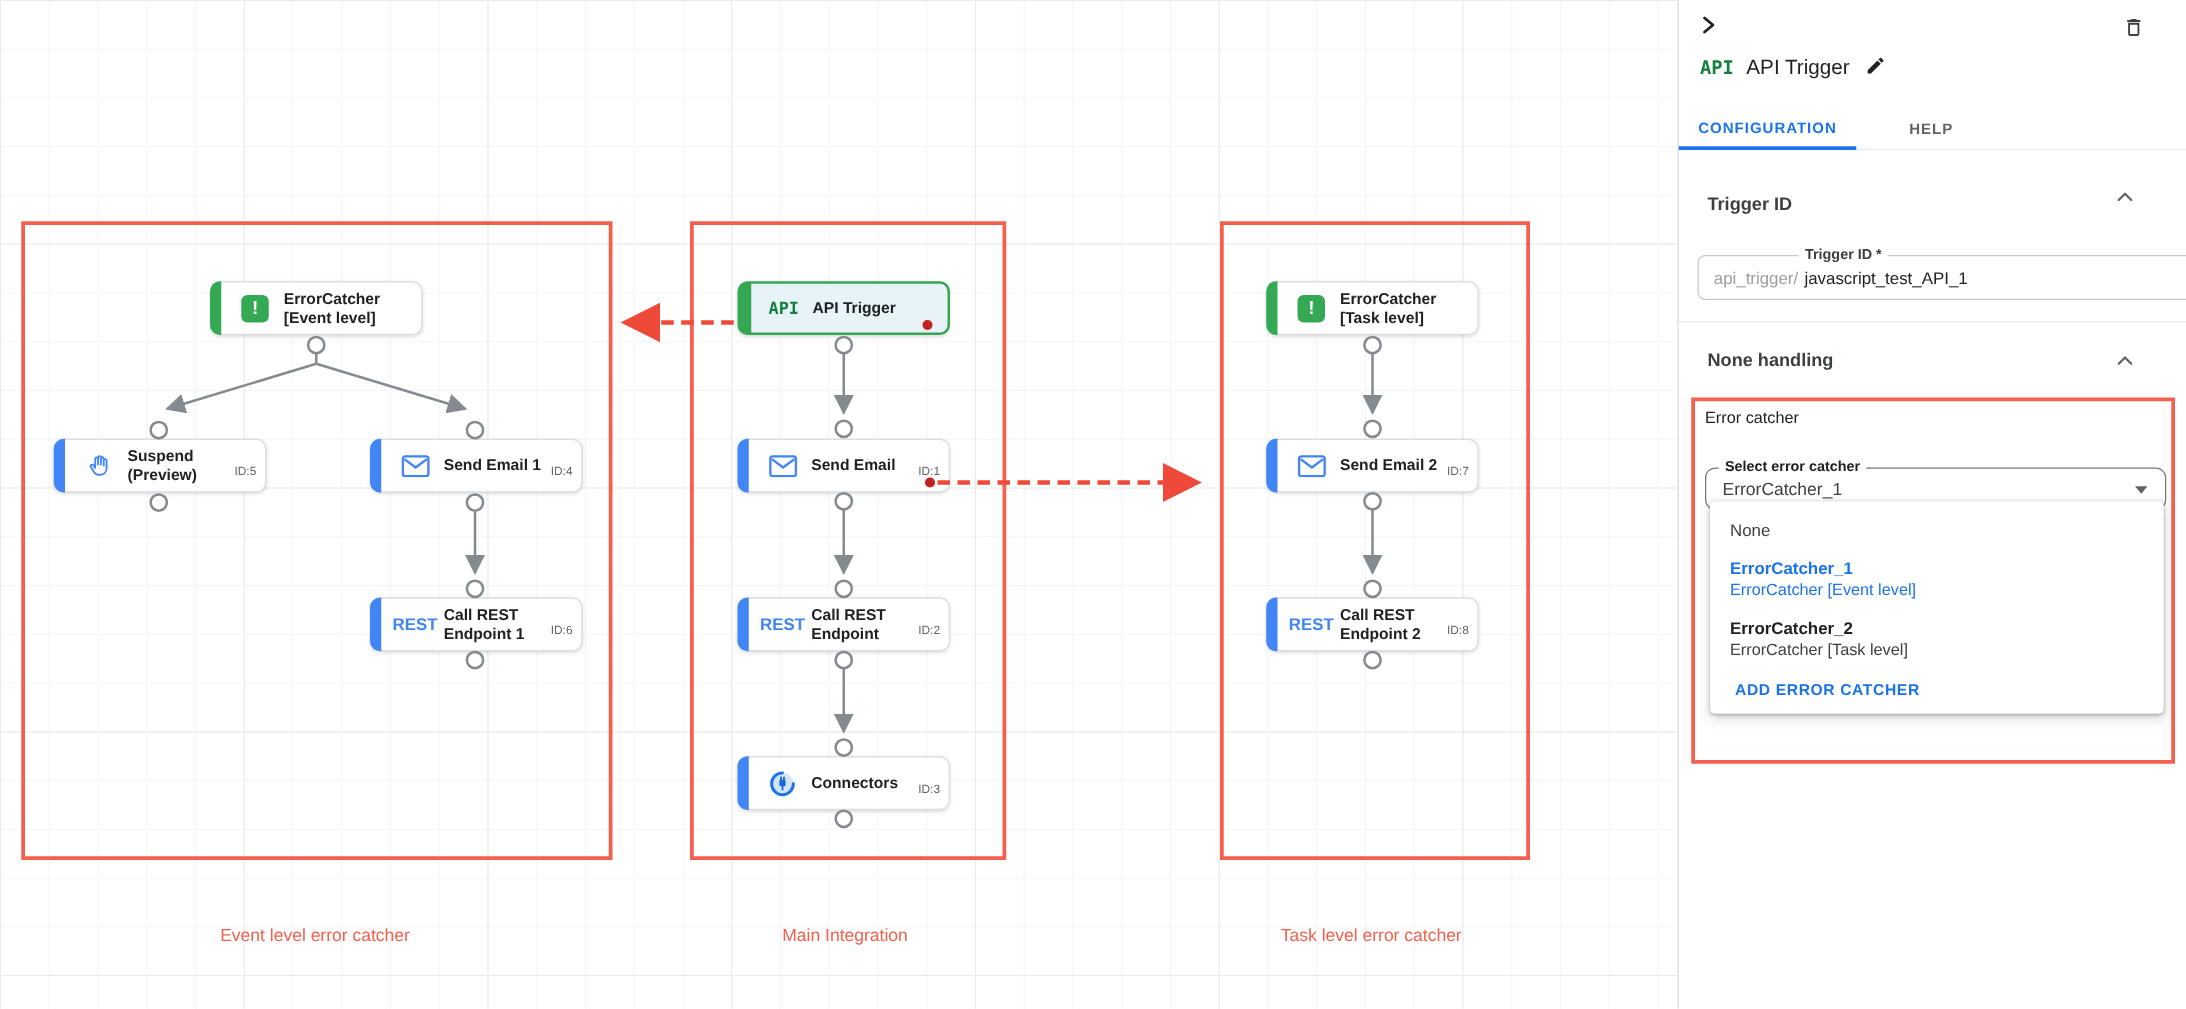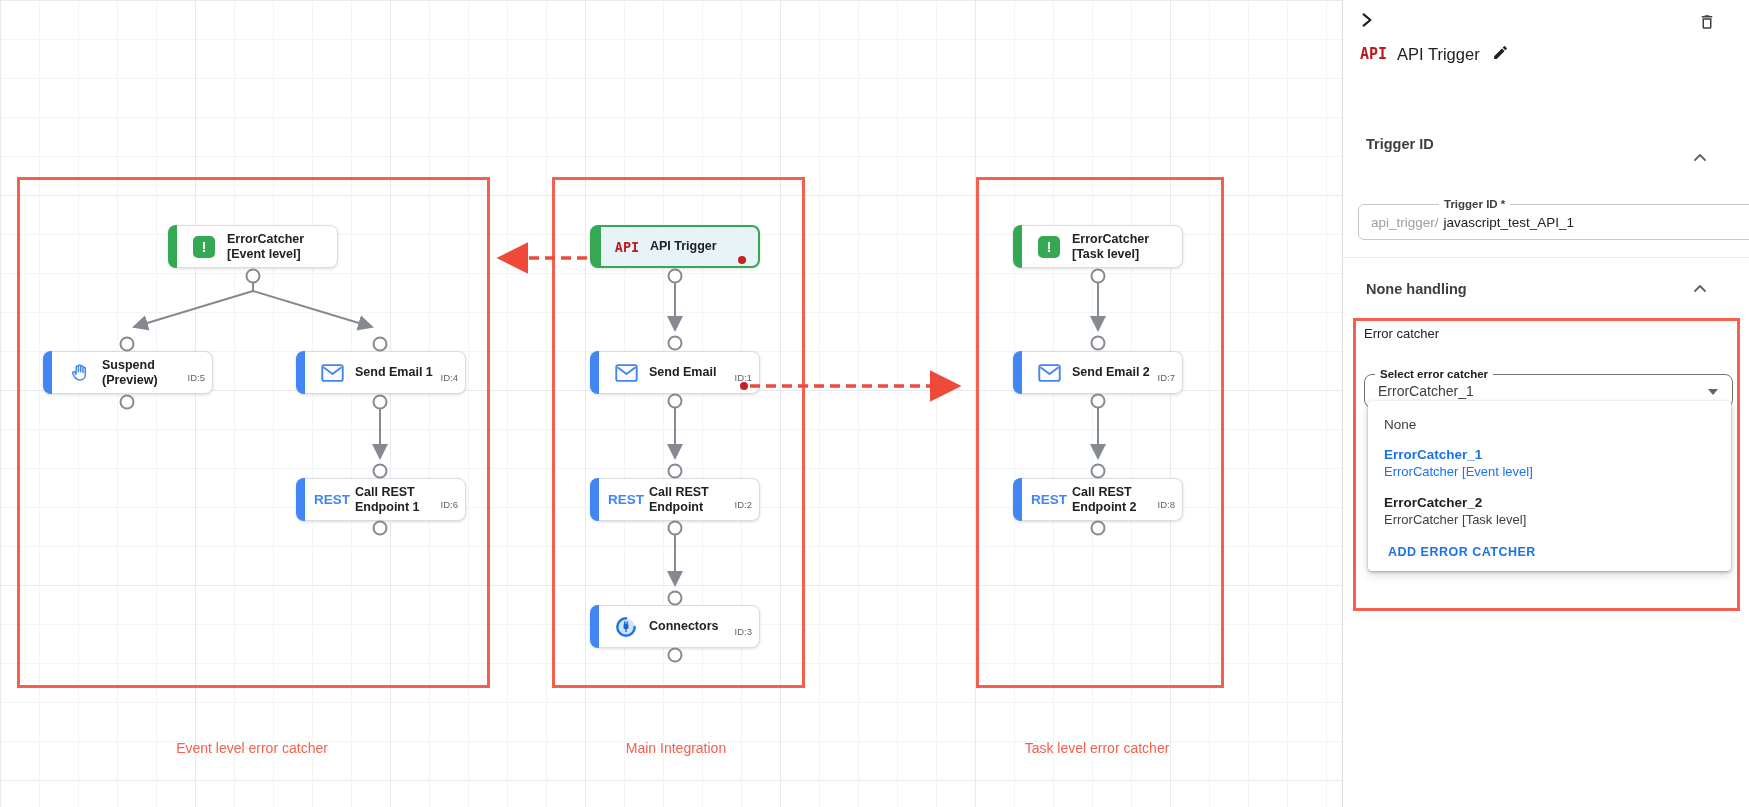--- a/index.html
+++ b/index.html
@@ -29,41 +29,41 @@
   .node.green .bar{background:#34a853;}
   .node.trigger{background:#e8f3f8;border:2px solid #34a853;}
   .node.trigger .bar{background:#34a853;width:10px;}
   .node .nicon{margin-left:16px;width:38px;display:flex;align-items:center;justify-content:center;flex:none;}
   .node .nlabel{font-size:12.5px;font-weight:600;line-height:15px;color:#202124;
     white-space:pre-line;margin-left:4px;}
   .node .nid{position:absolute;top:20px;right:7px;font-size:9.5px;color:#5f6368;font-weight:400;}
   .err-badge{width:22px;height:22px;border-radius:5px;background:#34a853;color:#fff;
     font-weight:700;font-size:15px;display:flex;align-items:center;justify-content:center;}
   .rest-logo{color:#4285f4;font-weight:700;font-size:13.5px;letter-spacing:0;}
-  .api-logo{color:#b91c1c;font-weight:700;font-size:13.5px;font-family:"DejaVu Sans Mono",monospace;}
+  .api-logo{color:#15803d;font-weight:700;font-size:13.5px;font-family:"DejaVu Sans Mono",monospace;}
   #overlay{position:absolute;left:0;top:0;pointer-events:none;}
 
   
   #panel{position:absolute;left:1342px;top:0;width:407px;height:807px;background:#fff;
     border-left:1px solid #dadce0;box-sizing:border-box;}
   .icon-btn{position:absolute;cursor:pointer;background:none;border:none;padding:0;}
   #collapse-btn{left:15px;top:11px;}
   #trash-btn{left:355px;top:13px;}
   #head-row{position:absolute;left:17px;top:44px;display:flex;align-items:center;}
   #panel-title{font-size:16.5px;color:#202124;margin-left:10px;}
   #edit-btn{margin-left:12px;border:none;background:none;padding:0;cursor:pointer;}
   #tabbar{position:absolute;left:0;top:86px;width:407px;height:34px;display:flex;
     border-bottom:1px solid #e8eaed;box-sizing:border-box;}
   .tab{display:flex;align-items:center;justify-content:center;font-size:12px;font-weight:700;
     letter-spacing:.8px;color:#5f6368;cursor:pointer;box-sizing:border-box;height:34px;}
   #tab-configuration{width:142px;color:#1a73e8;border-bottom:3px solid #1a73e8;}
   #tab-help{width:120px;}
   .section-head{position:absolute;left:23px;font-size:14.5px;font-weight:600;color:#3c4043;}
   .section-chevron{position:absolute;left:350px;cursor:pointer;}
-  #trigger-head{top:136px;} #trigger-chevron{top:151px;}
+  #trigger-head{top:156px;} #trigger-chevron{top:151px;}
   #divider-1{position:absolute;left:0;top:257px;width:407px;border-top:1px solid #e8eaed;}
   #error-head{top:281px;} #error-chevron{top:282px;}
 
   .outlined-field{position:absolute;box-sizing:border-box;background:#fff;border-radius:6px;
     display:flex;align-items:center;}
   .float-label{position:absolute;top:-8px;background:#fff;padding:0 5px;font-size:11.5px;
     font-weight:600;color:#3c4043;white-space:nowrap;line-height:14px;}
   #trigger-field{left:15px;top:204px;width:423px;height:36px;border:1px solid #c4c7cb;}
   #trigger-field .float-label{left:80px;}
   #trigger-field .prefix{margin-left:12px;font-size:13.5px;color:#9aa0a6;}
@@ -277,20 +277,24 @@
     <div id="head-row">
       <span class="api-logo" style="font-size:15px">API</span>
       <span id="panel-title">API Trigger</span>
       <button id="edit-btn">
         <svg width="17" height="17" viewBox="0 0 24 24">
           <path fill="#202124" d="M3 17.25V21h3.75L17.81 9.94l-3.75-3.75L3 17.25zM20.71 7.04c.39-.39.39-1.02 0-1.41l-2.34-2.34c-.39-.39-1.02-.39-1.41 0l-1.83 1.83 3.75 3.75 1.83-1.83z"></path>
         </svg>
       </button>
     </div>
 
+    <div id="tabbar">
+      <div class="tab" id="tab-configuration">CONFIGURATION</div>
+      <div class="tab" id="tab-help">HELP</div>
+    </div>
 
     <div class="section-head" id="trigger-head">Trigger ID</div>
     <span class="section-chevron" id="trigger-chevron">
       <svg width="14" height="14" viewBox="0 0 14 14">
         <polyline points="2,9 7,4 12,9" fill="none" stroke="#5f6368" stroke-width="1.8" stroke-linecap="round" stroke-linejoin="round"></polyline>
       </svg>
     </span>
 
     <div class="outlined-field" id="trigger-field">
       <span class="float-label">Trigger ID *</span>

